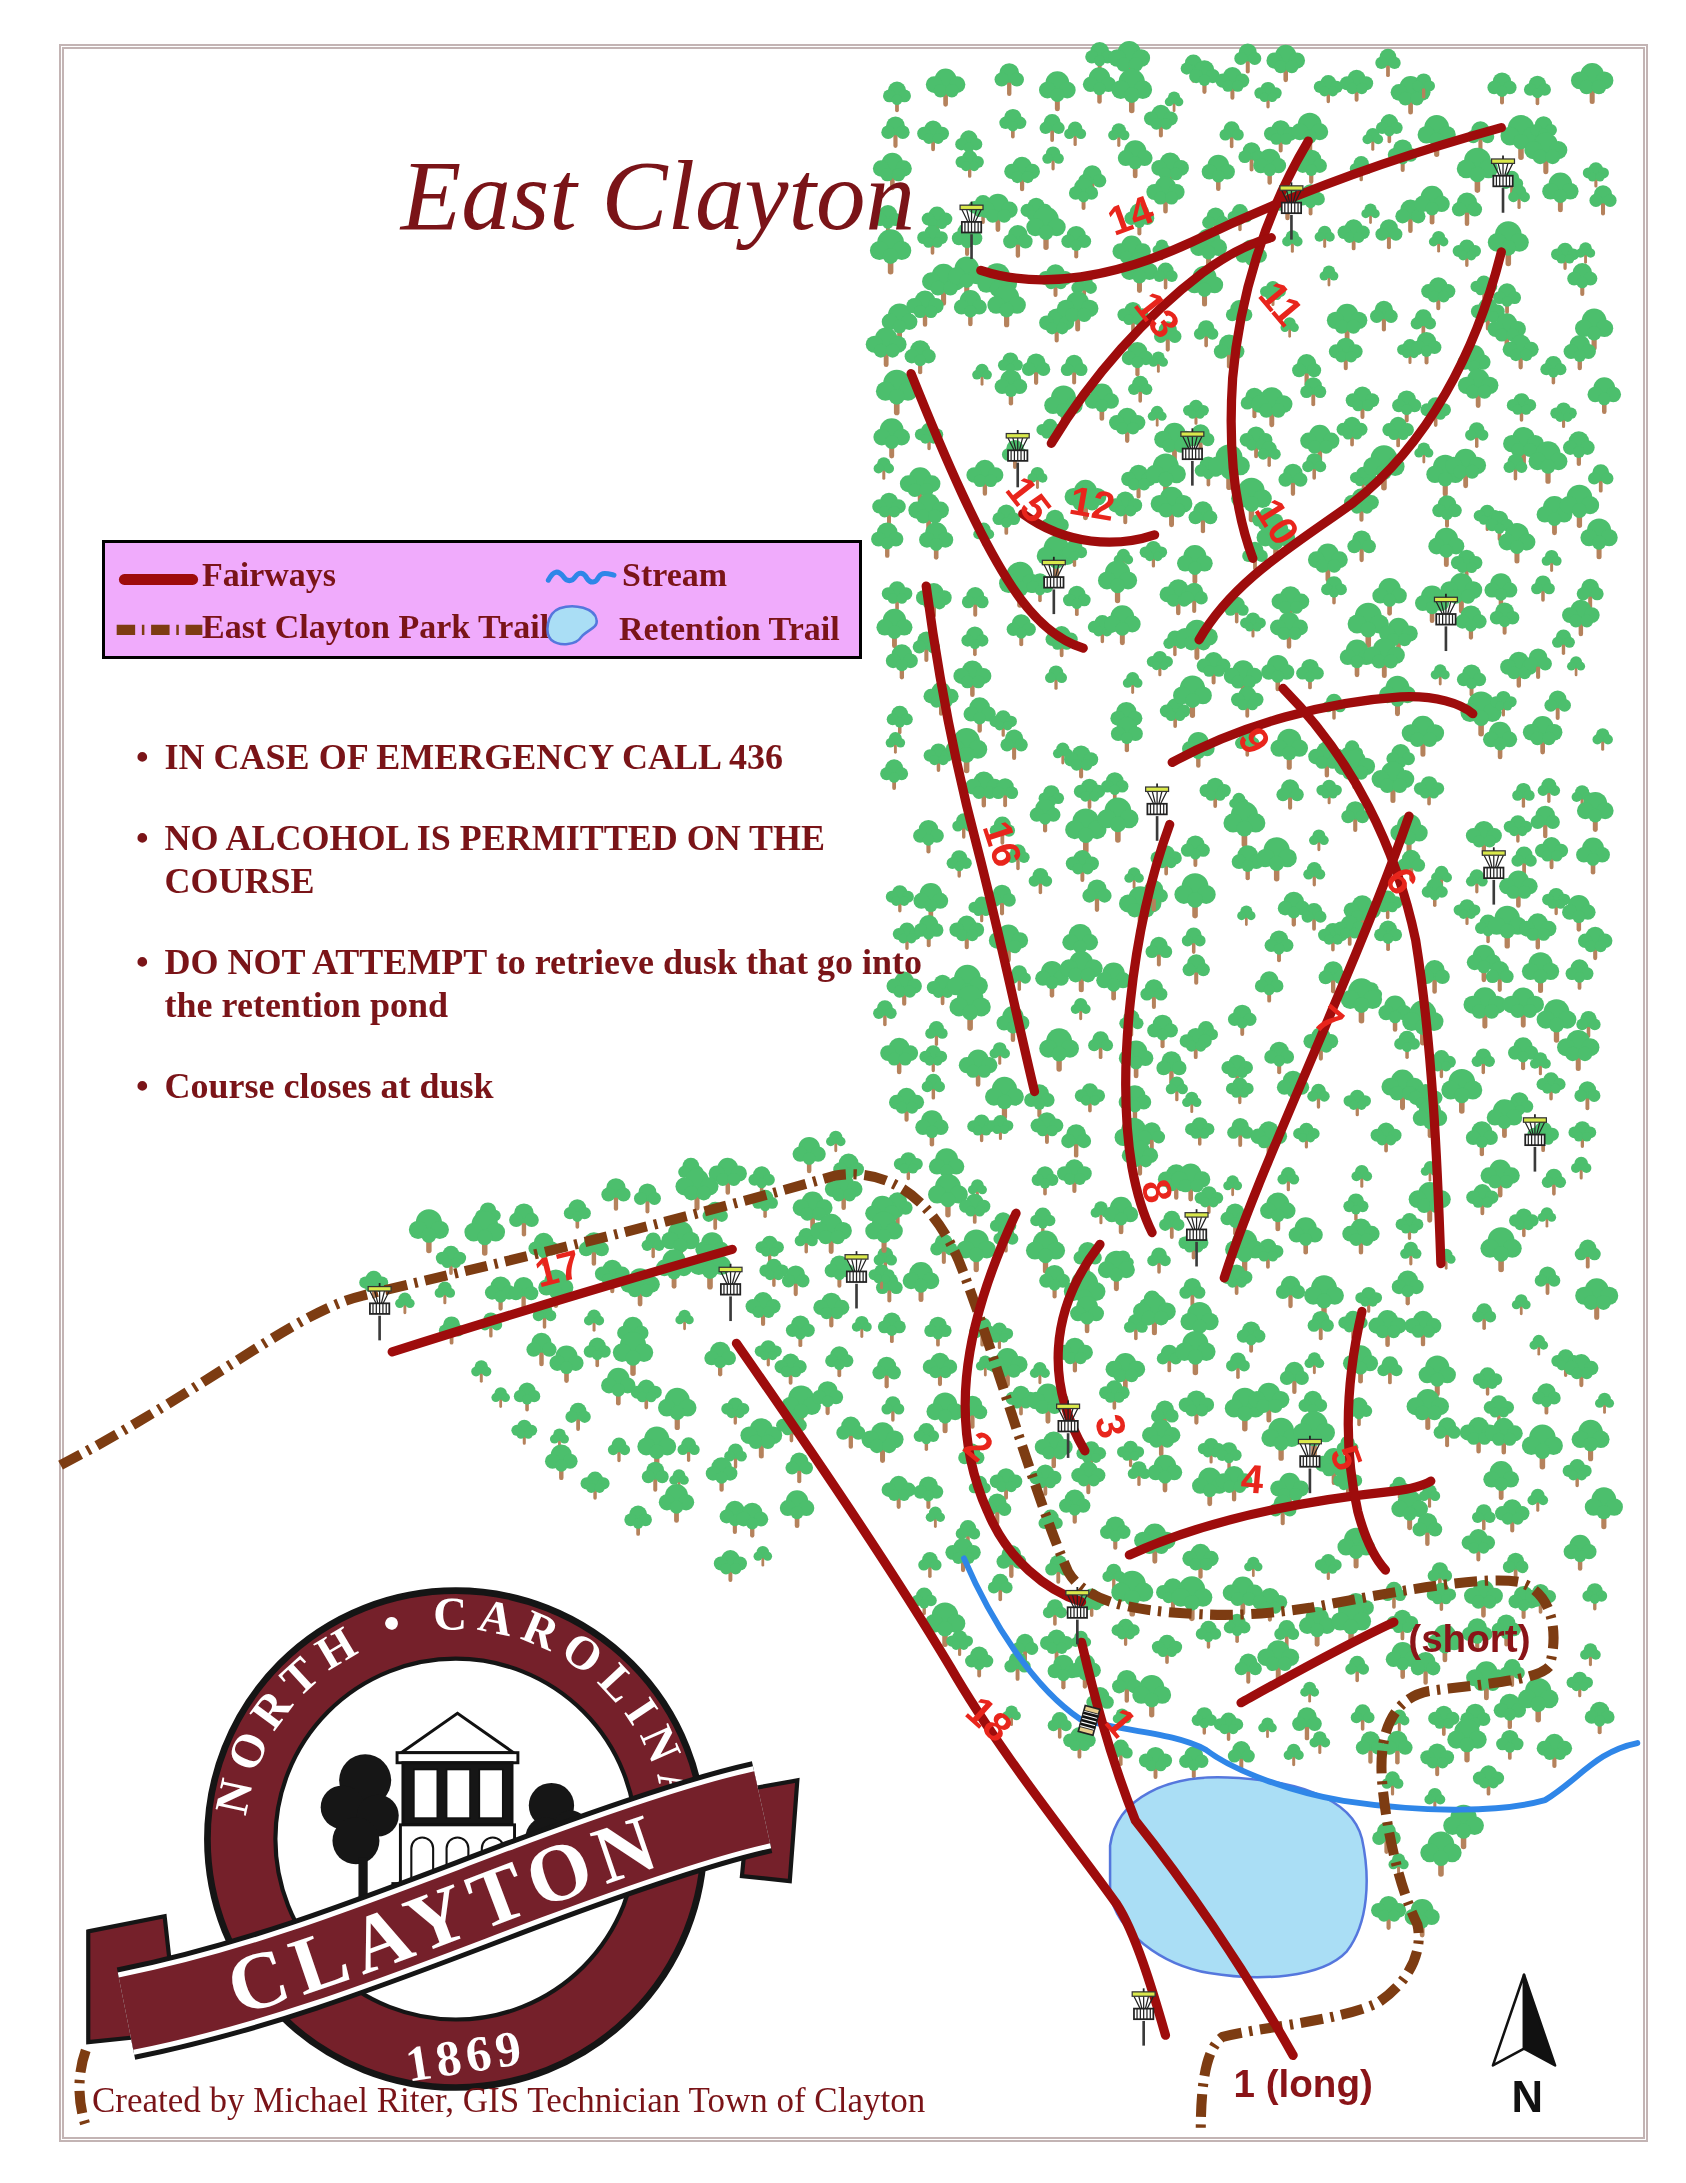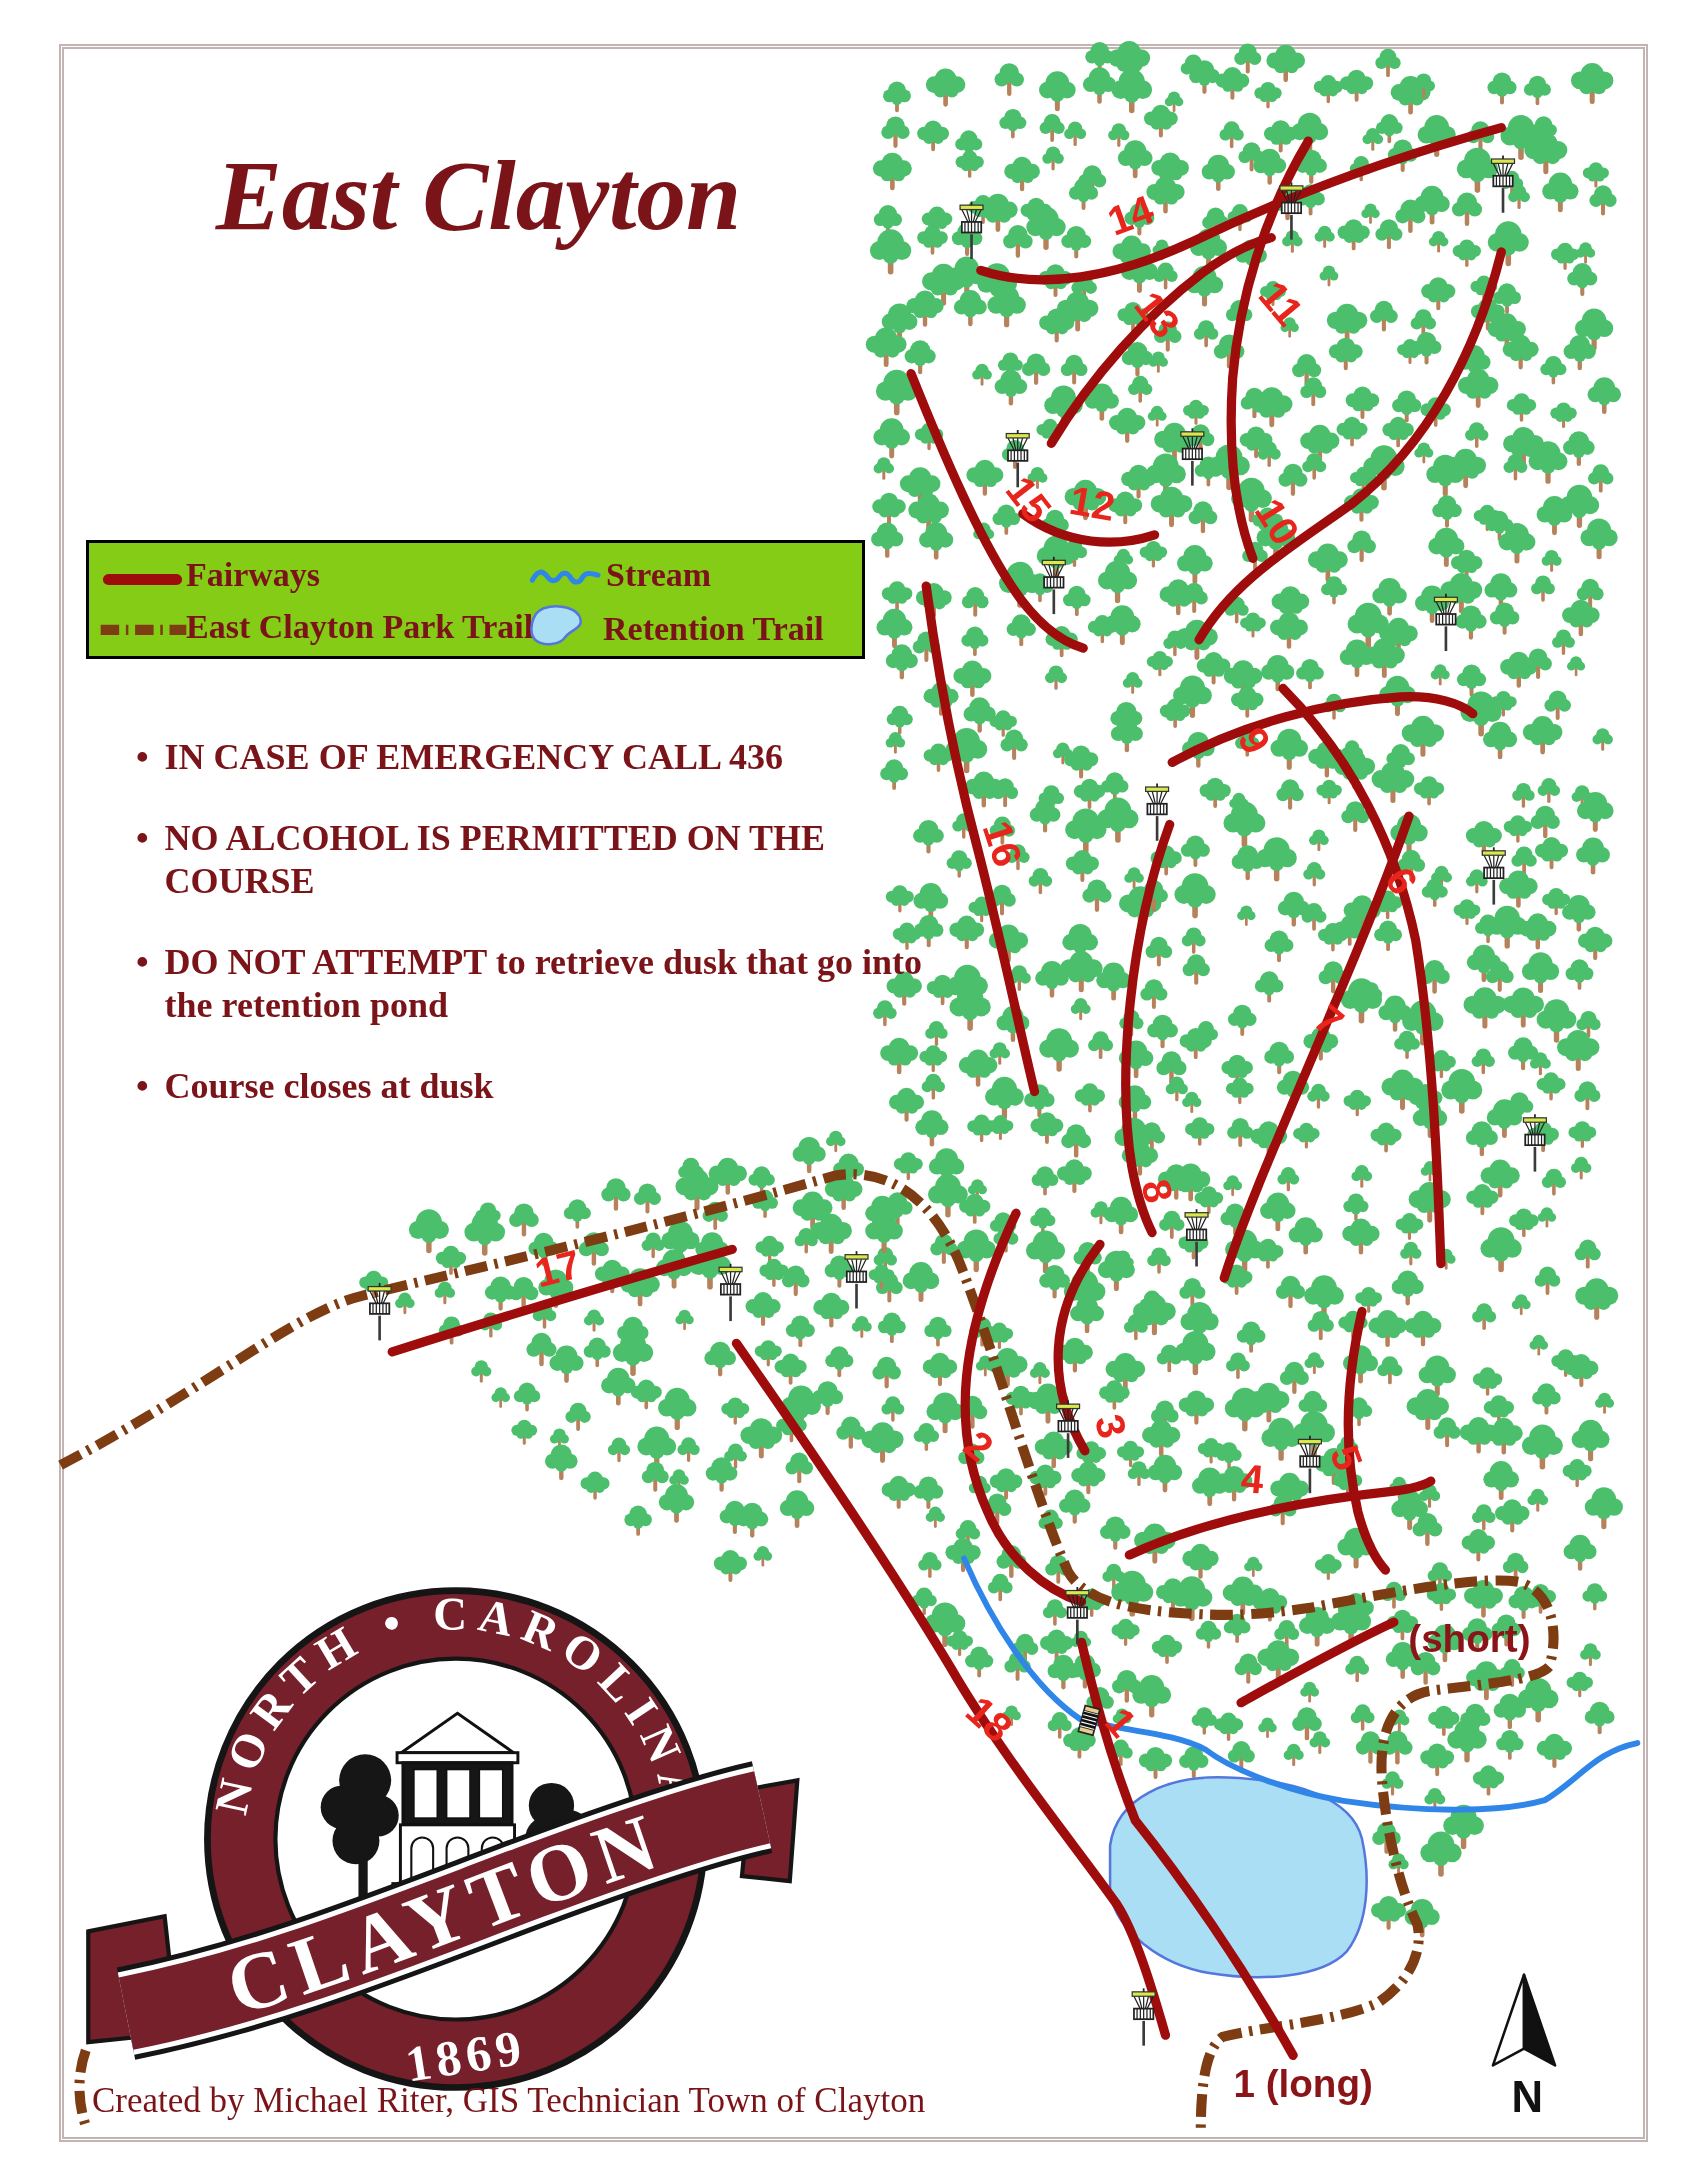--- a/index.html
+++ b/index.html
@@ -2,25 +2,25 @@
 <html style="--maroon: #7a1418; --mapLabel: #8a1418; --holeNum: #e8251c; --frame: #c3b4b4;font-size:13.4px"><head>
 <meta charset="utf-8">
 <style>
   html,body{margin:0;padding:0;background:#ffffff;}
   #page{position:relative;width:1687px;height:2183px;background:#fff;overflow:hidden;
         font-family:"Liberation Serif",serif;}
   #frame{position:absolute;left:59px;top:44px;width:1579px;height:2088px;
          border:5px double var(--frame,#c3b4b4);pointer-events:none;}
   #map-svg{position:absolute;left:0;top:0;width:1687px;height:2183px;}
   #logo-svg{position:absolute;left:67px;top:1558px;width:739px;height:579px;}
-  .title{position:absolute;left:42px;top:141px;width:873px;text-align:center;
-         color:var(--maroon,#7a1418);font-style:italic;font-weight:bold;
+  .title{position:absolute;left:42px;top:141px;width:873px;text-align:right;
+         color:var(--maroon,#7a1418);font-style:italic;font-weight:normal;
          font-size:99px;line-height:1.12;}
-  #legend{position:absolute;left:86px;top:540px;width:754px;height:113px;
-          border:3.4px solid #000;background:#84cc16;padding-left:19px;}
+  #legend{position:absolute;left:102px;top:540px;width:754px;height:113px;
+          border:3.4px solid #000;background:#f0abfc;}
   .lg-label{position:absolute;color:var(--maroon,#7a1418);font-weight:bold;
             font-size:34px;white-space:nowrap;}
   .lg-swatch{position:absolute;}
   #notices{position:absolute;left:136px;top:736px;width:806px;
            color:var(--maroon,#7a1418);font-weight:bold;font-size:36px;line-height:1.18;}
   .notice{display:flex;margin-bottom:39px;}
   .notice .dot{width:28.6px;flex:none;}
   #credit{position:absolute;left:84px;top:2081px;color:var(--maroon,#7a1418);
           font-size:35px;white-space:nowrap;margin-left:8px;}
   .hole-num{font:700 48px "Liberation Sans",sans-serif;fill:var(--holeNum,#e8251c);}

